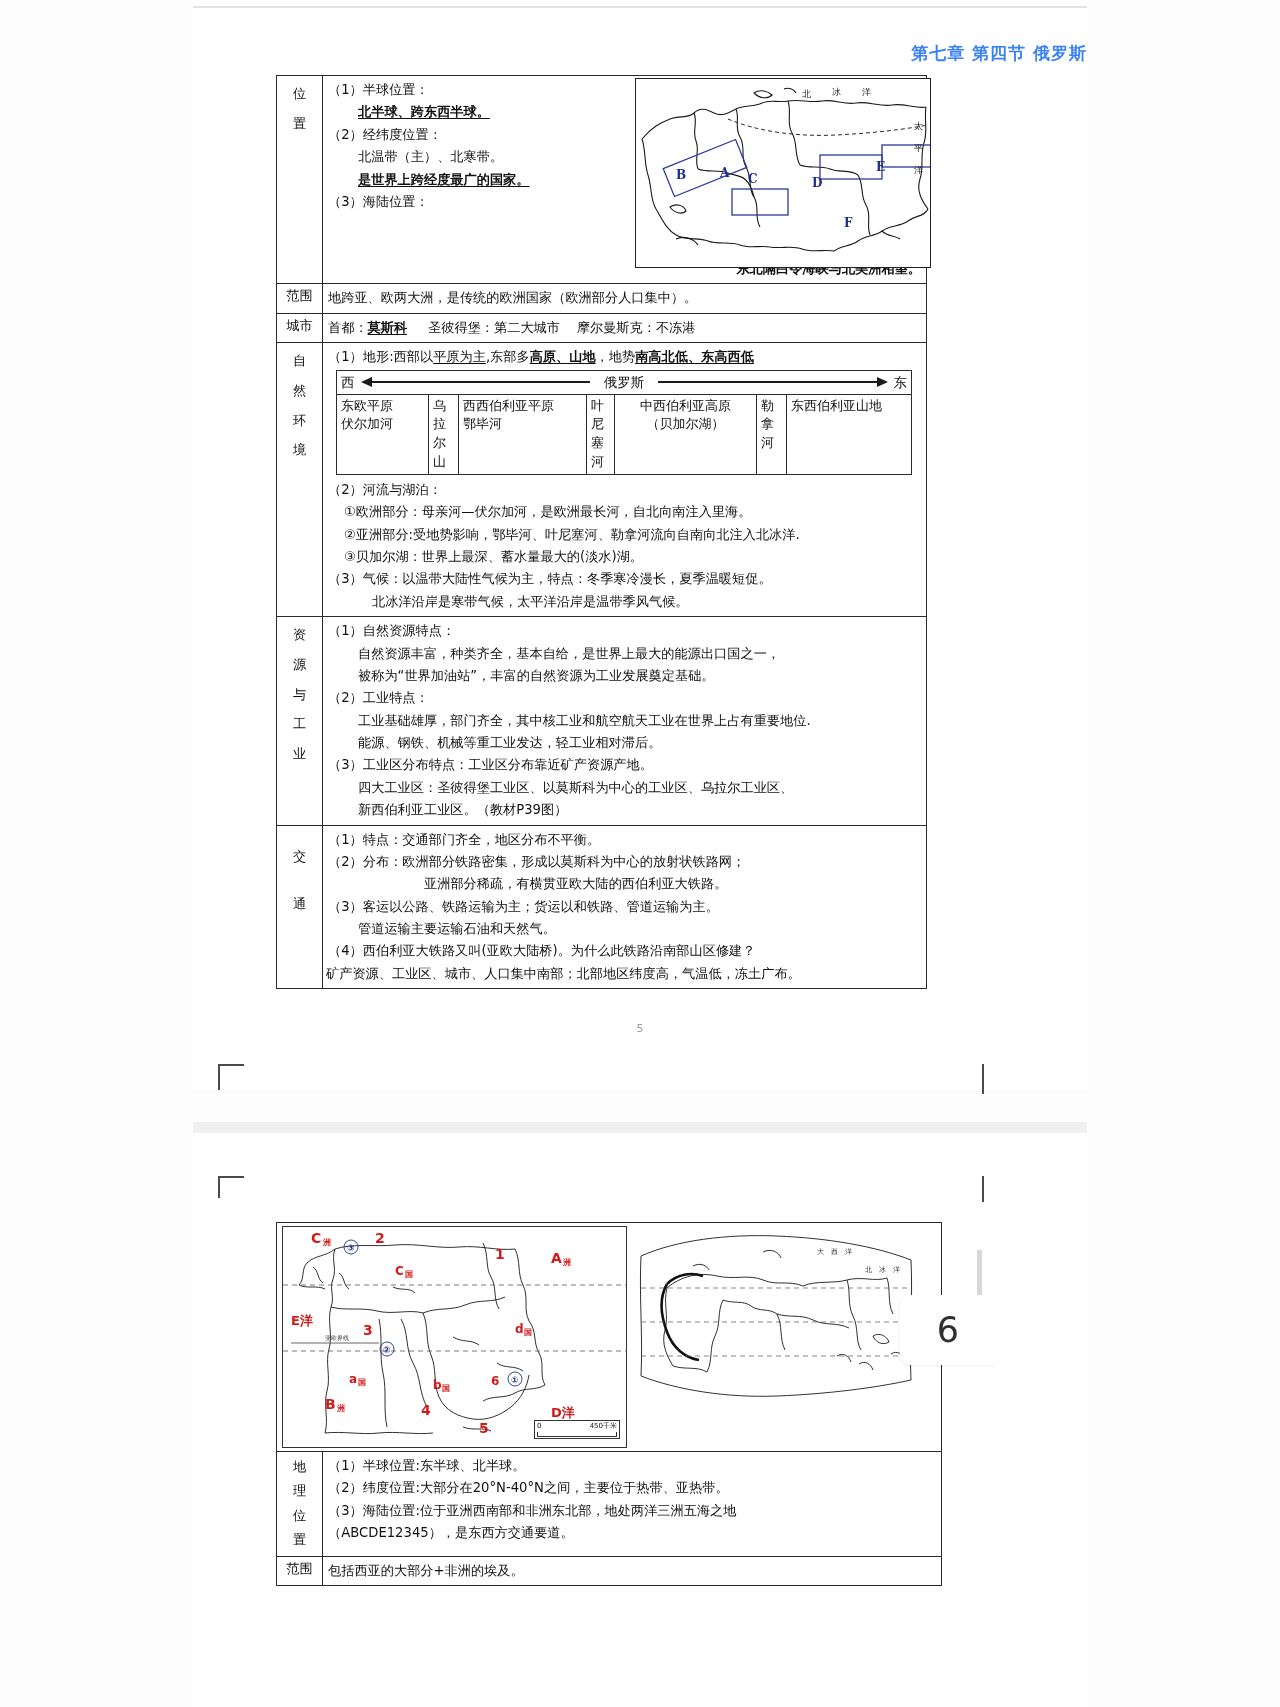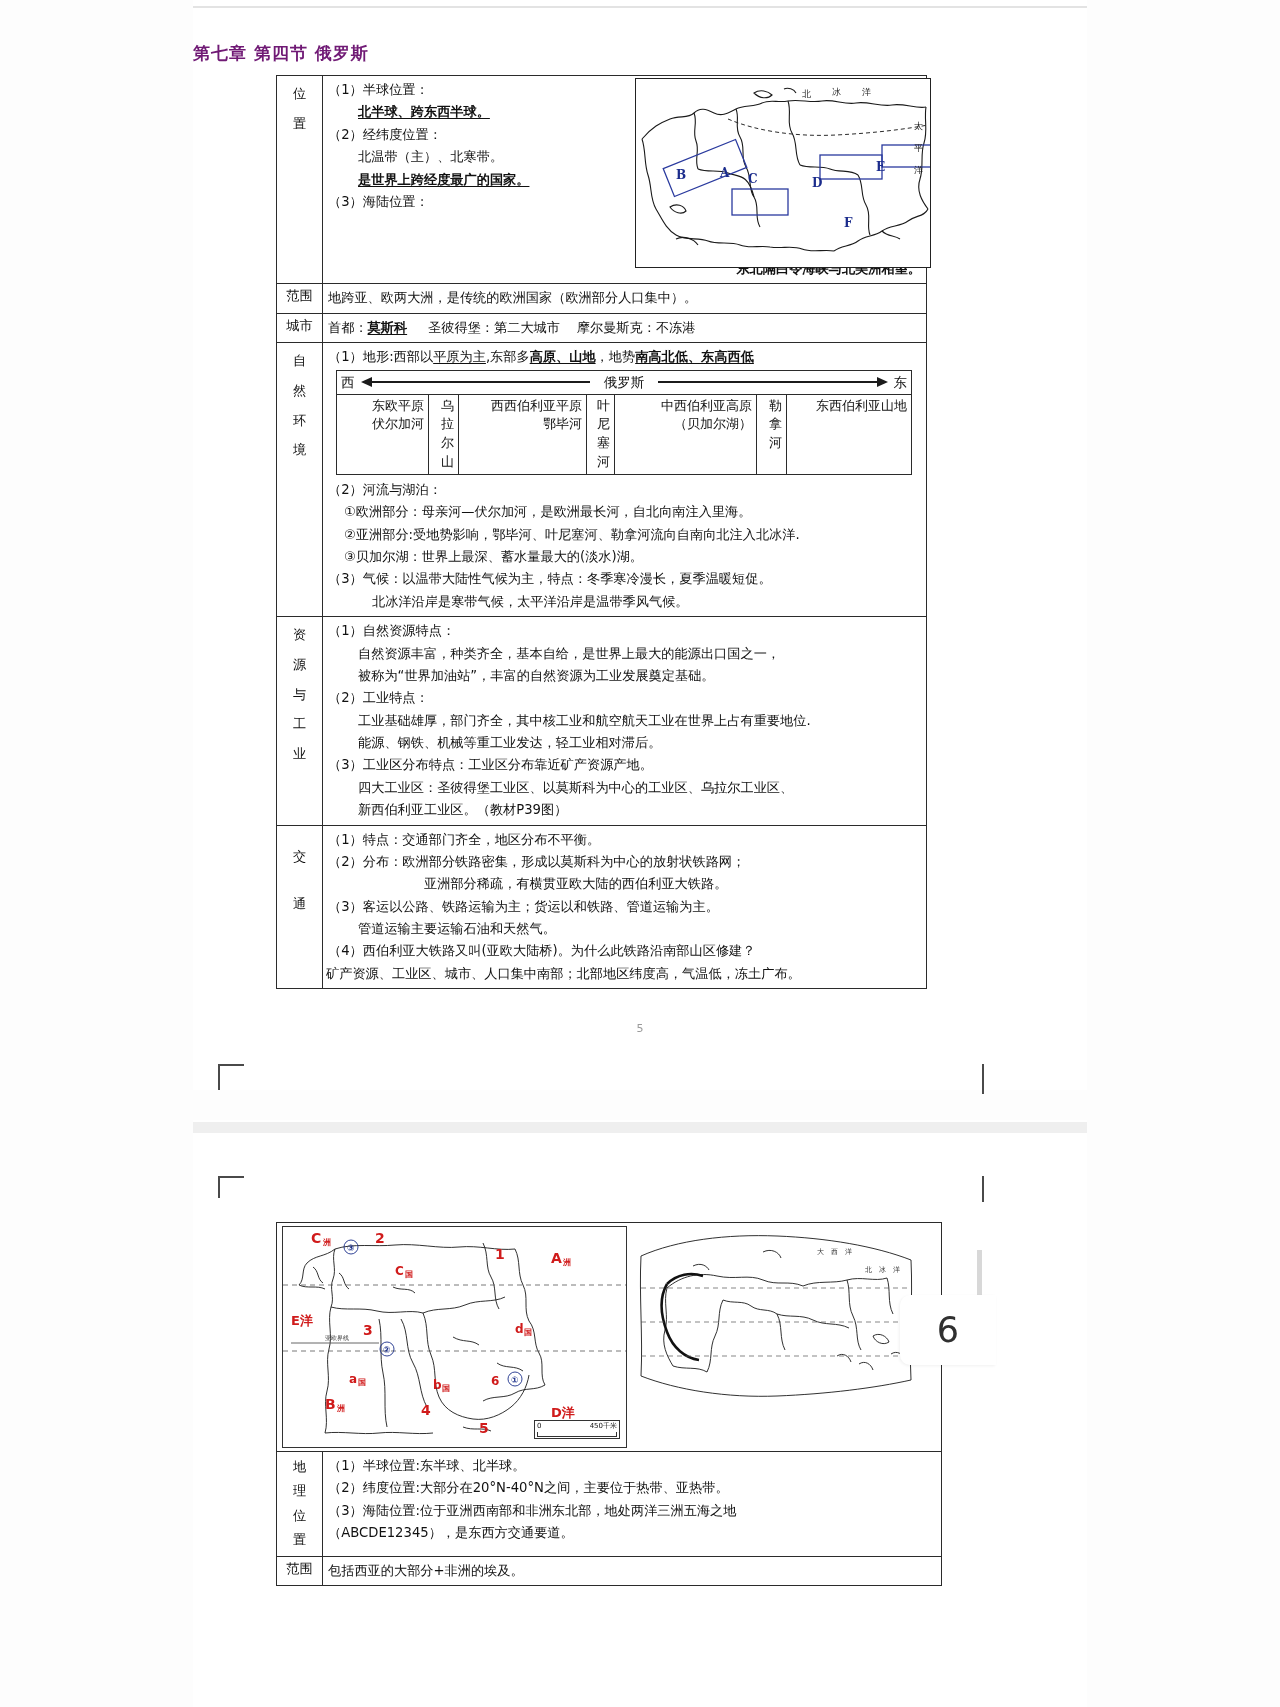--- a/index.html
+++ b/index.html
@@ -51,25 +51,25 @@
   .crop-br { left: 972px; top: 1176px; width: 12px; height: 26px;
              border-right-width: 2px; }
   .crop-side { left: 972px; top: 1250px; width: 10px; height: 60px;
              border-right-width: 5px; border-color:#d8d8d8; }
 
   
   .doc-title {
     position: absolute;
     width: 894px;
     left: 193px;
-    text-align: left;
+    text-align: right;
     font-size: 17px;
     font-weight: bold;
     letter-spacing: 1px;
-    color: #701a75;
+    color: #3b82f6;
   }
   .doc-title-1 { top: 42px; }
   .doc-title-2 { top: 1190px; }
 
   
   .note-table {
     position: absolute;
     border-collapse: collapse;
     table-layout: fixed;
     color: #111;
@@ -168,21 +168,21 @@
     border-right: 11px solid #1b1b1b;
   }
   .arrow-right::after {
     content: "";
     position: absolute; right: 0; top: 0;
     border-top: 5px solid transparent;
     border-bottom: 5px solid transparent;
     border-left: 11px solid #1b1b1b;
   }
   .vtext { line-height: 1.45; }
-  .vtext span { display: block; text-align: right; }
+  .vtext span { display: block; }
 
   
   .page-num {
     position: absolute;
     width: 894px; left: 193px;
     text-align: center;
     font-size: 11px;
     color: #9a9a9a;
   }
   .page-num-1 { top: 1022px; }

